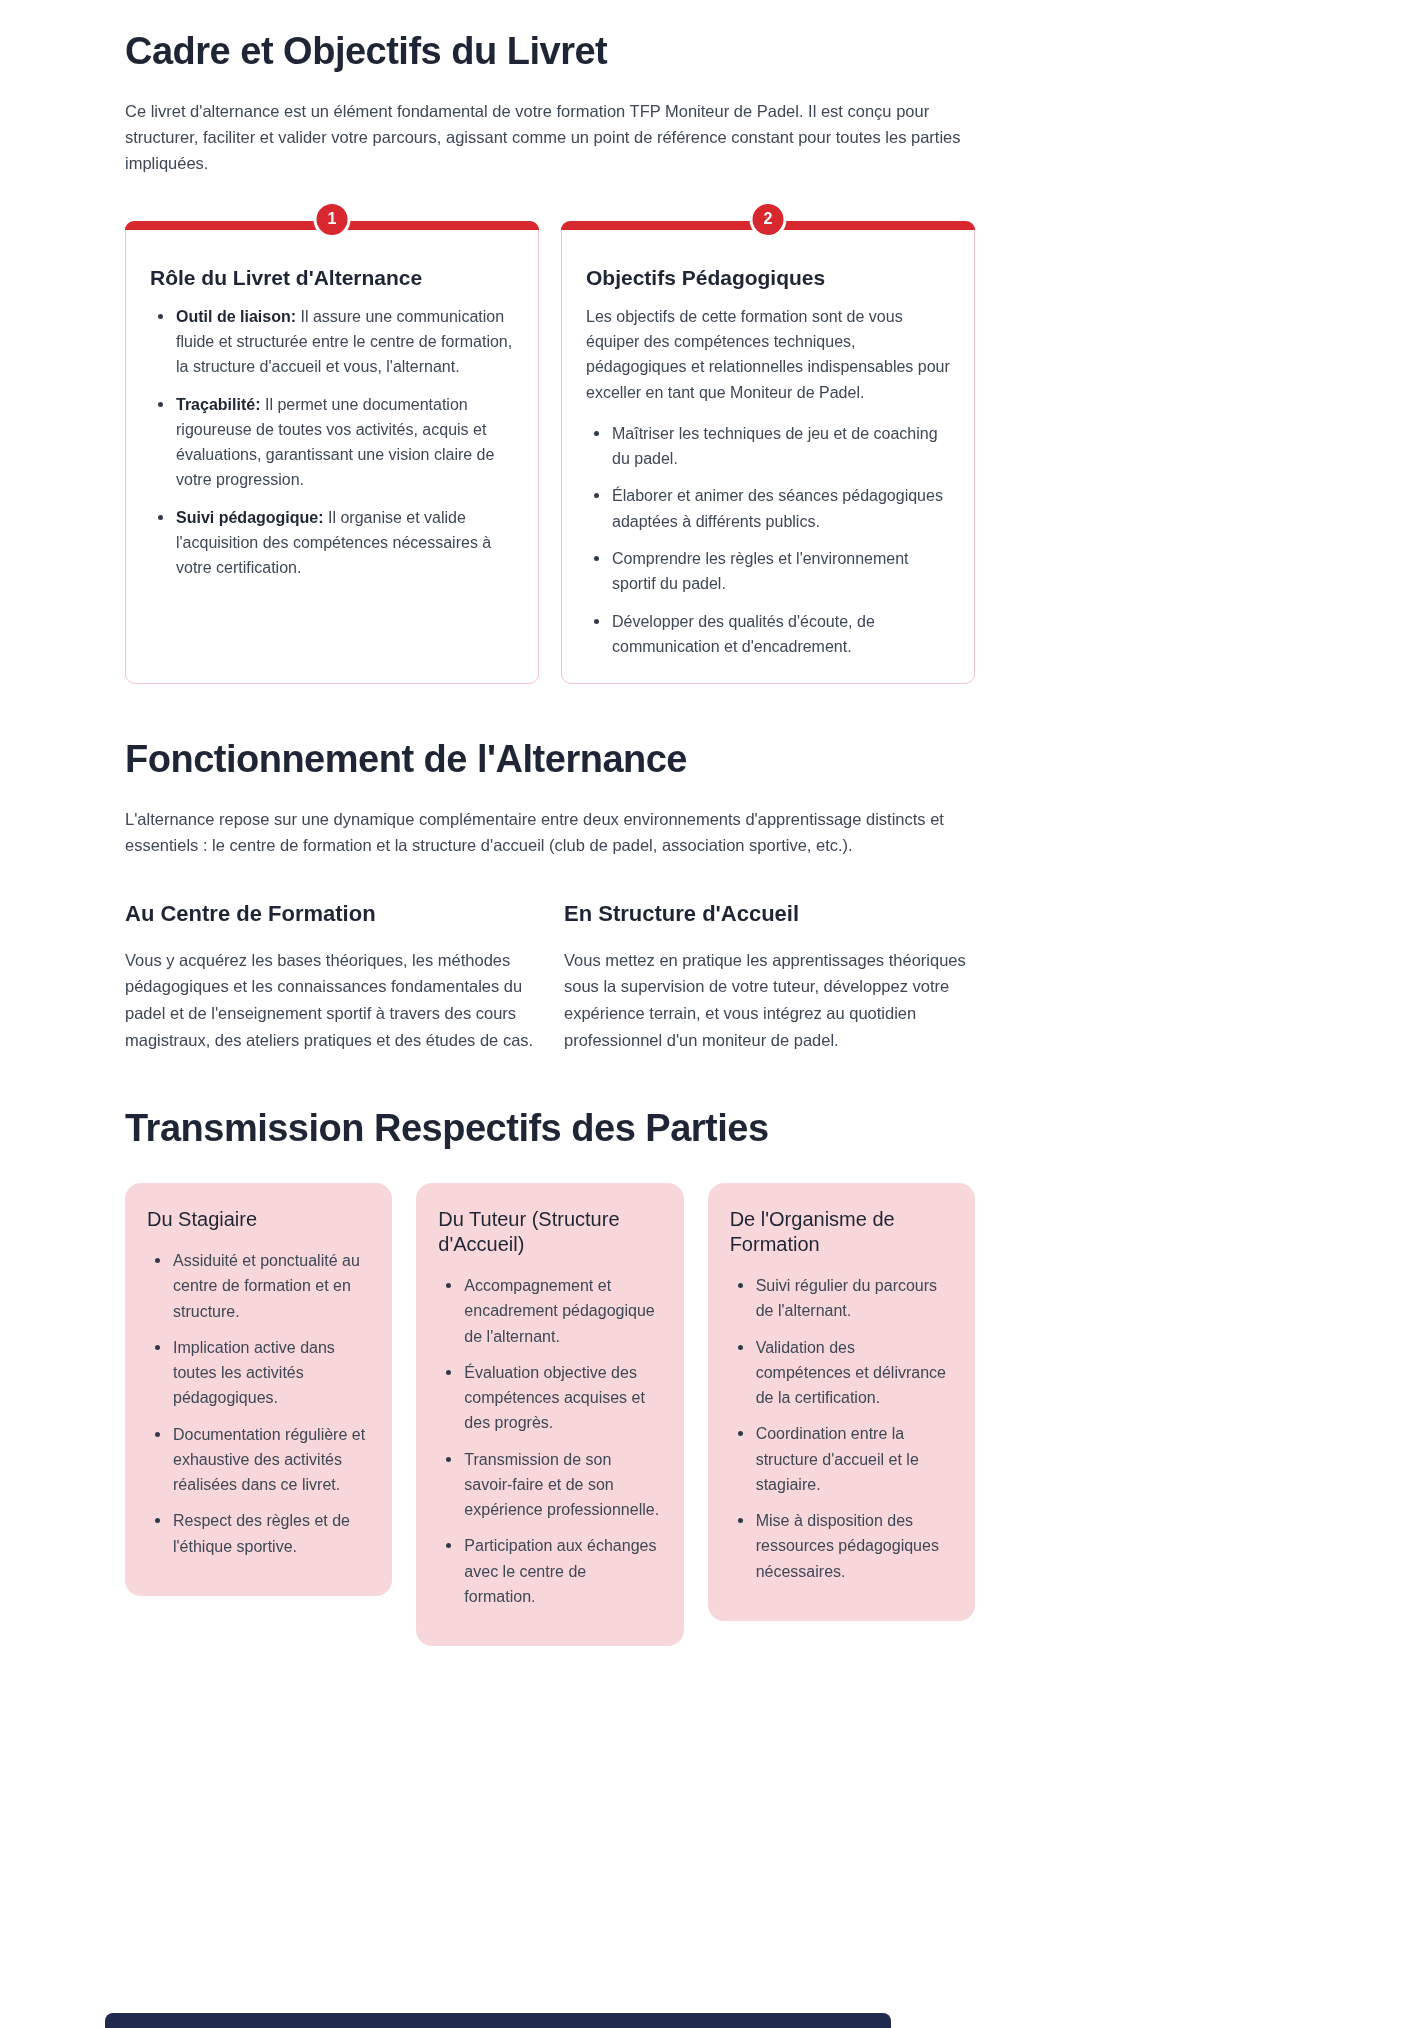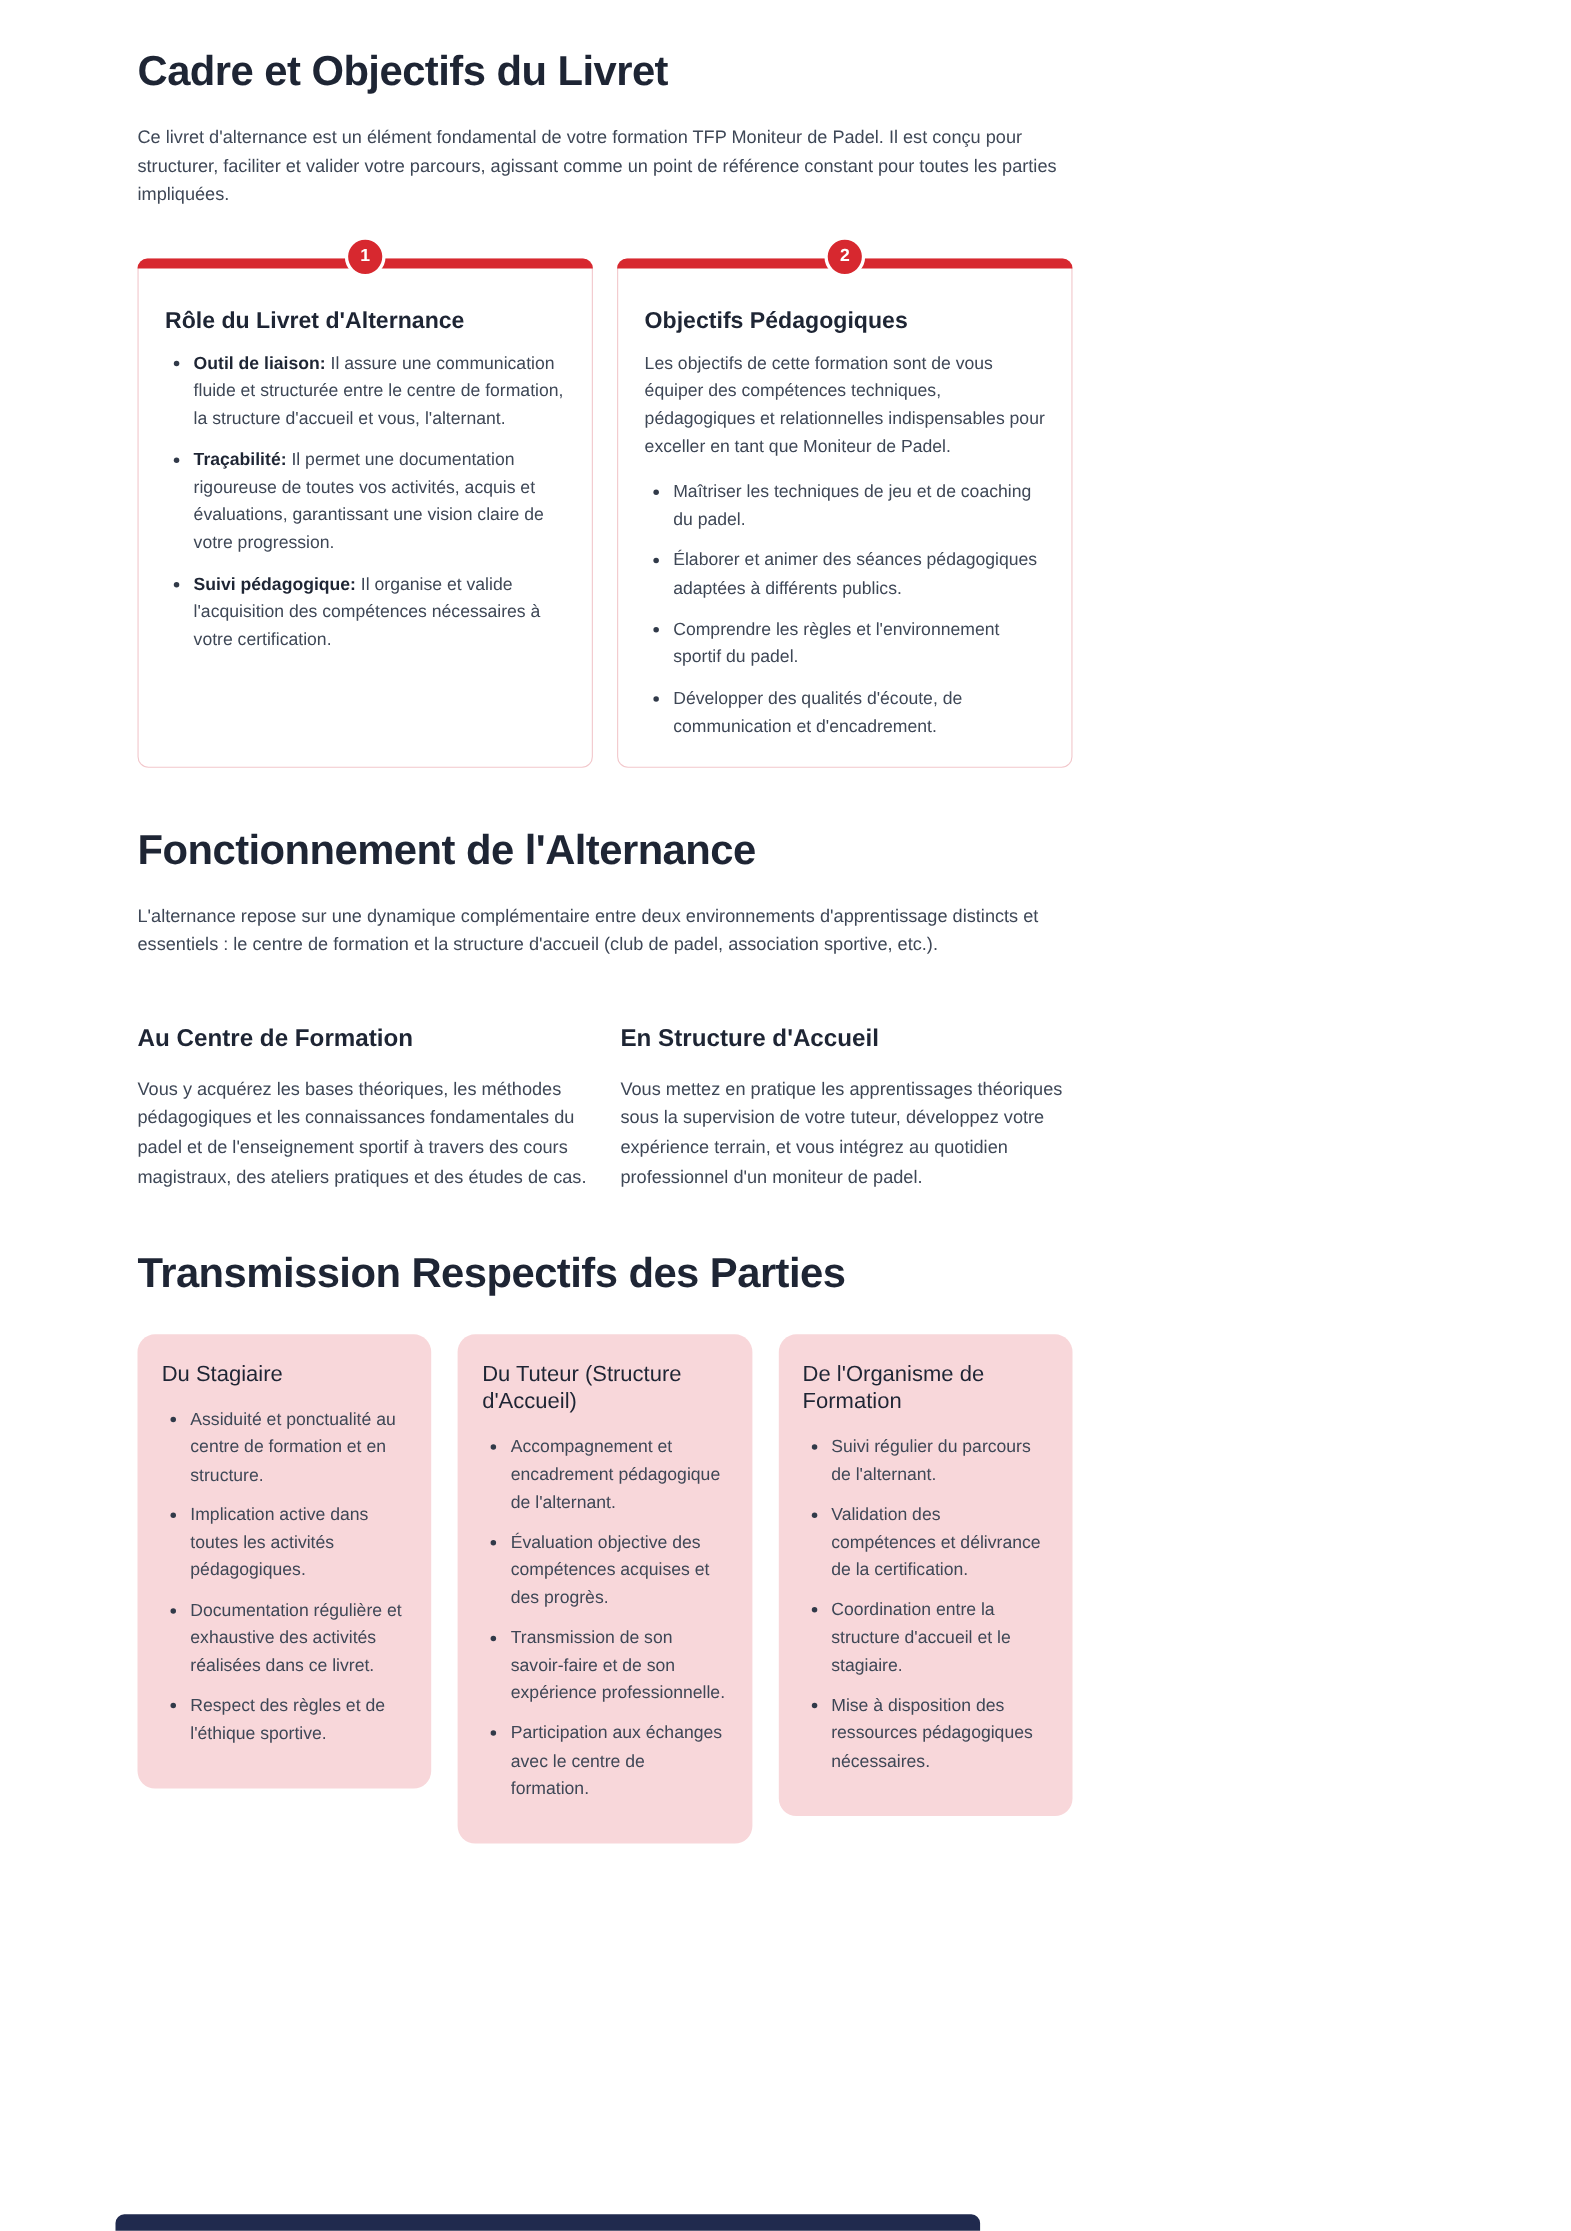--- a/index.html
+++ b/index.html
@@ -8,21 +8,21 @@
     width: 1428px;
     height: 2028px;
     position: relative;
     overflow: hidden;
     font-family: "Liberation Sans", "DejaVu Sans", sans-serif;
     color: var(--text-dark, #3e4756);
   }
   .content {
     position: absolute;
     left: 125px;
-    top: 44px;
+    top: 30px;
     width: 850px;
   }
   h1.section-title {
     font-size: 38px;
     font-weight: 700;
     letter-spacing: -0.5px;
     color: var(--heading, #1e2534);
     line-height: 1.15;
   }
   .section-title.spaced { margin-top: 54px; }
@@ -100,21 +100,21 @@
     width: 5px; height: 5px;
     border-radius: 50%;
     background: #313a49;
   }
   .bullet-label { font-weight: 700; color: var(--heading, #1e2534); }
 
   
   .cols {
     display: flex;
     gap: 28px;
-    margin-top: 58px;
+    margin-top: 42px;
     align-items: center;
   }
   .col { flex: 1; }
   .col h3 {
     font-size: 22px;
     font-weight: 700;
     color: var(--heading, #1e2534);
     margin-bottom: 20px;
   }
   .col p {

